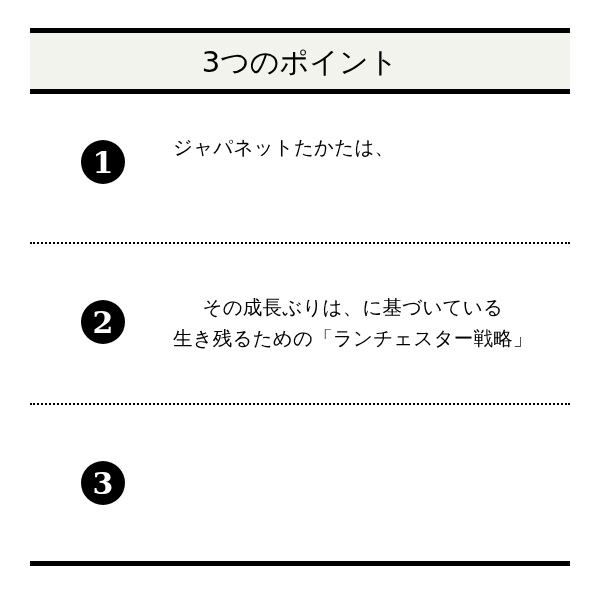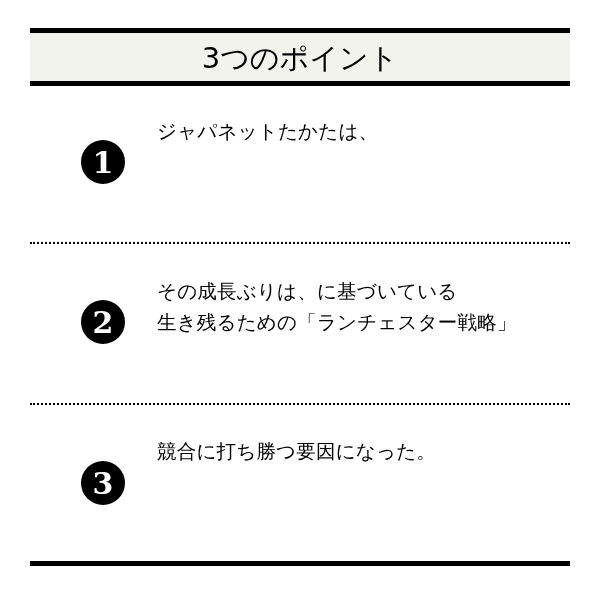--- a/index.html
+++ b/index.html
@@ -13,21 +13,21 @@
       position: relative;
       overflow: hidden;
       font-family: "DejaVu Sans", "Liberation Sans", sans-serif;
       color: #000;
     }
     .header {
       position: absolute;
       left: 30px;
       top: 28px;
       width: 540px;
-      height: 58px;
+      height: 66px;
       box-sizing: border-box;
       border-top: 5px solid #000;
       border-bottom: 5px solid #000;
       background: #f3f3ee;
       display: flex;
       align-items: center;
       justify-content: center;
     }
     .header-title {
       font-size: 29px;
@@ -58,23 +58,24 @@
       font-size: 30px;
       line-height: 1;
     }
     .badge span {
       display: block;
       margin-top: 1px;
     }
     .lines {
       position: absolute;
       left: 157px;
-      margin: 0;
+      margin: 16px;
       padding: 0;
       list-style: none;
+      text-align: center;
     }
     .lines li {
       font-size: 19.5px;
       height: 30.7px;
       line-height: 30.7px;
       white-space: nowrap;
       letter-spacing: 0.2px;
     }
     .divider {
       position: absolute;
@@ -120,17 +121,16 @@
   </ul>
 </div>
 
 <div class="divider" style="top:403px;"></div>
 
 <div class="point" style="top:0;">
   <div class="badge" style="top:461px;">
     <span>3</span>
   </div>
   <ul class="lines" style="top:437px;">
-    <li>競合に打ち勝つ要因になった。</li>
   </ul>
 </div>
 
 <div class="bottom-rule"></div>
 
 </body></html>

